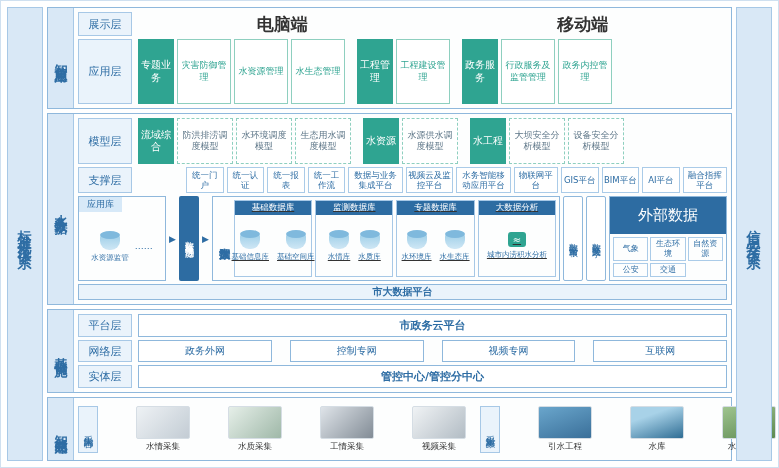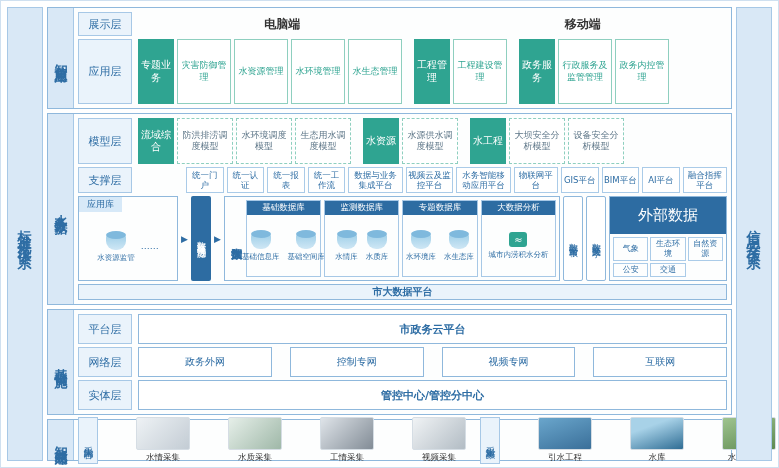--- a/index.html
+++ b/index.html
@@ -18,33 +18,33 @@
   .content { flex:1; display:flex; flex-direction:column; gap:4px; min-width:0;border-radius:26px; }
   .section { display:flex; border:1px solid #8fb8dc; background:#fdfefe; min-height:0; }
   .sec-label {
     width:26px; background:#d9e8f6; border-right:1px solid #a7c8e6; color:#2e6da4;
     font-weight:bold; font-size:13px; letter-spacing:2px;
     display:flex; align-items:center; justify-content:center; flex:none;
   }
   .sec-body { flex:1; padding:4px; display:flex; flex-direction:column; gap:3px; min-width:0; }
   .sec-smart { height:102px; }
   .sec-big { height:192px; }
-  .sec-infra { height:106px; }
+  .sec-infra { height:84px; }
   .sec-perc { flex:1; }
 
   .row { display:flex; gap:6px; align-items:stretch; min-height:0; }
   .row-label {
     width:54px; flex:none; background:#eaf3fb; border:1px solid #a7c8e6; color:#2e6da4;
     font-size:11px; display:flex; align-items:center; justify-content:center;
   }
   .row-body { flex:1; display:flex; gap:12px; align-items:stretch; min-width:0; }
 
   
   .disp-row { height:24px; }
-  .disp-half { flex:1; display:flex; align-items:center; justify-content:center; font-weight:bold; font-size:12px; color:#333;text-align:right; }
+  .disp-half { flex:1; display:flex; align-items:center; justify-content:center; font-weight:bold; font-size:17px; color:#333;text-align:right; }
 
   
   .grp { display:flex; gap:3px; align-items:stretch; }
   .grp-head {
     width:36px; flex:none; background:#2fa491; color:#fff; font-size:10px; line-height:1.25;
     display:flex; align-items:center; justify-content:center; text-align:center; padding:2px;
   }
   .app-item {
     width:54px; border:1px solid #8ecfbf; background:#fff; color:#2fa491; font-size:9px; line-height:1.25;
     display:flex; align-items:center; justify-content:center; text-align:center; padding:2px;
@@ -56,40 +56,40 @@
 
   
   .sup-row .row-body { gap:3px;margin-left:48px; }
   .sup {
     flex:1; min-width:0; border:1px solid #aacbe8; background:#fff; color:#2e6da4; font-size:8.5px; line-height:1.2;
     display:flex; align-items:center; justify-content:center; text-align:center; padding:1px;
   }
 
   
   .data-row { flex:1; display:flex; gap:3px; min-height:0; align-items:stretch; }
-  .appdb { width:100px; flex:none; border:1px solid #8fb8dc; display:flex; flex-direction:column; }
+  .appdb { width:88px; flex:none; border:1px solid #8fb8dc; display:flex; flex-direction:column; }
   .appdb-head { align-self:flex-start; background:#d7e9f8; color:#2e6da4; font-size:9px; padding:1px 8px; }
   .appdb-body { flex:1; display:flex; align-items:center; justify-content:center; gap:6px; }
   .dbwrap { display:flex; flex-direction:column; align-items:center; gap:3px; }
   .cyl { width:20px; height:15px; background:linear-gradient(#9fcfe8,#cfe7f5); border-radius:3px 3px 9px 9px; position:relative; margin-top:5px; }
   .cyl::before { content:""; position:absolute; top:-4px; left:0; width:20px; height:8px; background:#7fb9dd; border-radius:50%; }
   .dbcap { font-size:7.5px; color:#2e6da4; white-space:nowrap; }
   .dots { color:#2e6da4; font-size:9px; align-self:center; }
   .arrow { color:#2e6da4; font-size:9px; align-self:center; flex:none; }
   .vpill-solid {
     width:20px; flex:none; background:#2d6ca2; color:#fff; font-size:9px; letter-spacing:1px;
     display:flex; align-items:center; justify-content:center; border-radius:2px;
   }
   .vpill-line {
     width:20px; flex:none; background:#fff; border:1px solid #8fb8dc; color:#2e6da4; font-size:9px; letter-spacing:1px;
     display:flex; align-items:center; justify-content:center; border-radius:2px;
   }
   .lake { flex:1; border:1px solid #8fb8dc; display:flex; gap:3px; padding:3px; min-width:0; }
   .lake-label { width:15px; flex:none; color:#2e6da4; font-weight:bold; font-size:11px; display:flex; align-items:center; justify-content:center; }
-  .lake-grp { flex:1; border:1px solid #a7c8e6; display:flex; flex-direction:column; min-width:0; }
+  .lake-grp { flex:1; border:1px solid #a7c8e6; display:flex; flex-direction:column; min-width:0;text-decoration:underline; }
   .lake-grp-head { background:#2d6ca2; color:#fff; font-size:8.5px; text-align:center; padding:1px; white-space:nowrap; }
   .lake-grp-body { flex:1; display:flex; align-items:center; justify-content:center; gap:8px; }
   .ana-icon { width:18px; height:15px; background:#2fa491; border-radius:3px; display:flex; align-items:center; justify-content:center; color:#fff; font-size:10px; }
   .ext { width:118px; flex:none; border:1px solid #8fb8dc; display:flex; flex-direction:column; }
   .ext-head { background:#2d6ca2; color:#fff; font-size:15px; text-align:center; padding:9px; }
   .ext-body { flex:1; display:grid; grid-template-columns:repeat(3,1fr); gap:2px; padding:3px; align-items:stretch; }
   .ext-item {
     border:1px solid #aacbe8; color:#2e6da4; font-size:8px; line-height:1.2;
     display:flex; align-items:center; justify-content:center; text-align:center; padding:1px;
   }
@@ -150,21 +150,20 @@
             <div class="disp-half">移动端</div>
           </div>
         </div>
         <div class="row" style="flex:1;">
           <div class="row-label">应用层</div>
           <div class="row-body">
             <div class="grp">
               <div class="grp-head">专题业务</div>
               <div class="app-item">灾害防御管理</div>
               <div class="app-item">水资源管理</div>
-              <div class="app-item">水环境管理</div>
               <div class="app-item">水生态管理</div>
             </div>
             <div class="grp">
               <div class="grp-head">工程管理</div>
               <div class="app-item">工程建设管理</div>
             </div>
             <div class="grp">
               <div class="grp-head">政务服务</div>
               <div class="app-item">行政服务及监管管理</div>
               <div class="app-item">政务内控管理</div>

